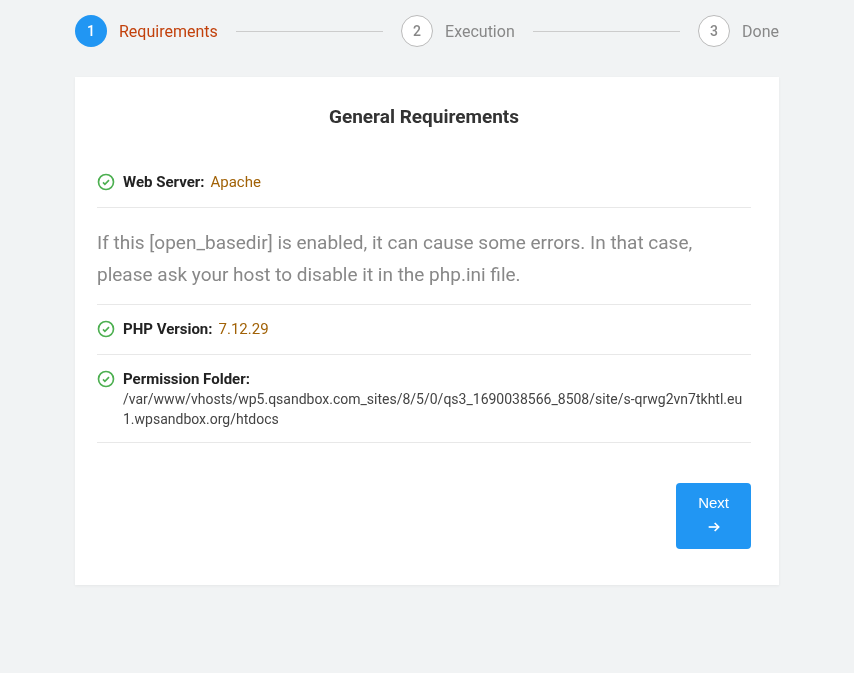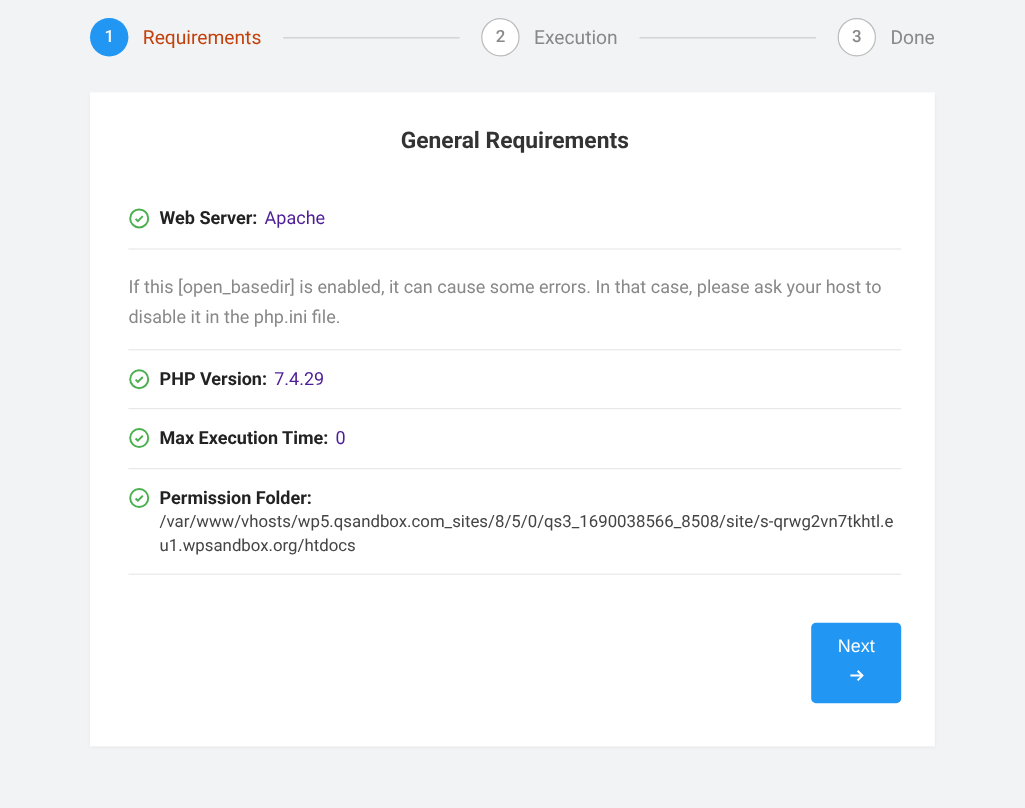--- a/index.html
+++ b/index.html
@@ -54,21 +54,21 @@
       color: #888;
     }
     .step-connector {
       flex: 1;
       height: 1px;
       background: #ccc;
       margin: 0 18px;
     }
     .card {
       background: #fff;
-      padding: 28px 28px 36px 32px;
+      padding: 28px 28px 36px 22px;
       box-shadow: 0 1px 3px rgba(0,0,0,0.05);
     }
     .card-title {
       text-align: center;
       font-size: 19px;
       font-weight: 700;
       color: #333;
       margin-bottom: 30px;
     }
     .req-item {
@@ -90,26 +90,26 @@
       height: 18px;
       margin-right: 8px;
       position: relative;
       top: 2px;
     }
     .req-label {
       font-weight: 700;
       color: #222;
     }
     .req-value {
-      color: #4c1d95;
+      color: #a16207;
       margin-left: 6px;
     }
     .req-note {
       color: #888;
-      font-size: 15px;
+      font-size: 19px;
       line-height: 1.7;
       margin-top: 6px;
     }
     .req-path {
       color: #444;
       font-size: 14px;
       margin-left: 26px;
       word-break: break-all;
       line-height: 1.4;
     }
@@ -173,35 +173,24 @@
     </div>
 
     <div class="req-item">
       <div class="req-line">
         <span class="req-icon">
           <svg viewBox="0 0 24 24" width="18" height="18" fill="none" stroke="#4caf50" stroke-width="2.2">
               <circle cx="12" cy="12" r="10"></circle>
               <path d="M8 12.5l2.5 2.5L16 9.5"></path>
             </svg>
         </span>
-        <span><span class="req-label">PHP Version</span><span class="req-label">:</span><span class="req-value">7.4.29</span></span>
+        <span><span class="req-label">PHP Version</span><span class="req-label">:</span><span class="req-value">7.12.29</span></span>
       </div>
     </div>
 
-    <div class="req-item">
-      <div class="req-line">
-        <span class="req-icon">
-          <svg viewBox="0 0 24 24" width="18" height="18" fill="none" stroke="#4caf50" stroke-width="2.2">
-              <circle cx="12" cy="12" r="10"></circle>
-              <path d="M8 12.5l2.5 2.5L16 9.5"></path>
-            </svg>
-        </span>
-        <span><span class="req-label">Max Execution Time</span><span class="req-label">:</span><span class="req-value">0</span></span>
-      </div>
-    </div>
 
 
     <div class="req-item">
       <div class="req-line">
         <span class="req-icon">
           <svg viewBox="0 0 24 24" width="18" height="18" fill="none" stroke="#4caf50" stroke-width="2.2">
               <circle cx="12" cy="12" r="10"></circle>
               <path d="M8 12.5l2.5 2.5L16 9.5"></path>
             </svg>
         </span>

